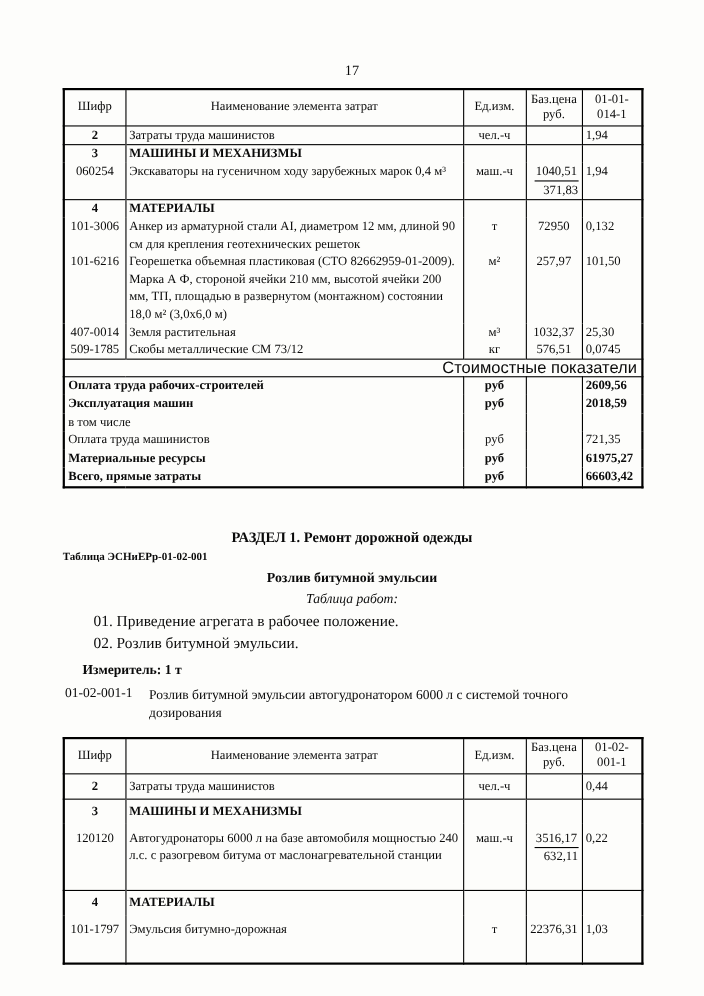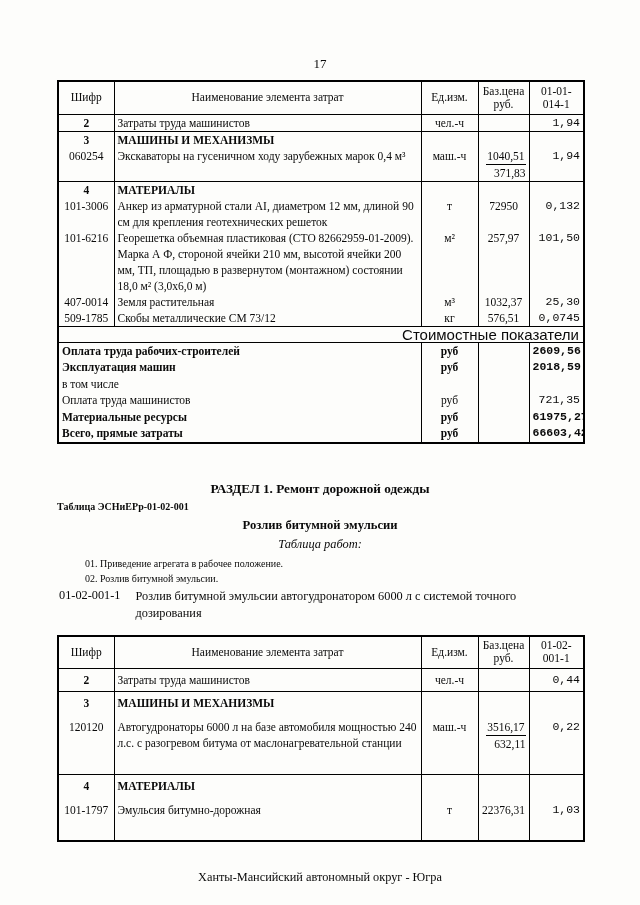--- a/index.html
+++ b/index.html
@@ -27,38 +27,38 @@
     overflow: hidden;
   }
   .t thead th {
     border-bottom: 1px solid #000;
     vertical-align: middle; text-align: center;
     font-weight: normal; height: 33px; line-height: 13px; padding: 2px;
   }
   .pre { white-space: pre-line; }
   tr.hl td { border-top: 1px solid #000; }
   .cen { text-align: center; }
-  .val { text-align: right; padding-right: 5px; font-family: Liberation Mono, monospace; }
+  .val { text-align: left; padding-right: 5px; }
   .b { font-weight: bold; }
   tr.note-row td {
     font-family: "Liberation Sans", sans-serif;
     font-size: 15px; line-height: 13px; text-align: right; padding: 1px 4px;
   }
   .frac { display: block; text-align: right; }
   .frac .num { display: inline-block; border-bottom: 1px solid #000; padding: 0 1px; }
   table.roomy td { padding-top: 3px; padding-bottom: 3px; }
   table.roomy tr.r3a td, table.roomy tr.r4a td { padding-top: 5px; padding-bottom: 22px; }
   .costrow td { line-height: 16.5px; }
 
   
   .sec-title { text-align: center; font-weight: bold; font-size: 13.2px; margin: 37px 0 4px 0; }
   .table-label { font-weight: bold; font-size: 10px; margin: 3px 0; }
   .sub-title { text-align: center; font-weight: bold; font-size: 12.6px; margin: 6px 0 4px 0; }
   .sostav { text-align: center; font-style: italic; font-size: 12.4px; margin: 3px 0 6px 0; }
-  .work { font-size: 10px; margin: 4px 0 4px 28px; }
+  .work { font-size: 14px; margin: 4px 0 4px 28px; }
   .meter { font-weight: bold; font-size: 12.4px; margin: 8px 0 6px 18px; }
   .item { display: flex; gap: 15px; font-size: 12.3px; margin: 2px 0 13px 2px; }
   .item-desc { max-width: 436px; line-height: 17px; }
   .footer { text-align: center; font-size: 12.3px; margin-top: 28px; }
 </style>
 </head>
 <body>
 
 <div class="page">
   <div class="pagenum">17</div>
@@ -183,20 +183,21 @@
         </tr>
       </tbody>
     </table>
 
     <div class="sec-title">РАЗДЕЛ 1.  Ремонт дорожной одежды</div>
     <div class="table-label">Таблица  ЭСНиЕРр-01-02-001</div>
     <div class="sub-title">Розлив битумной эмульсии</div>
     <div class="sostav">Таблица работ:</div>
     <div class="work">01. Приведение агрегата в рабочее положение.</div>
     <div class="work">02. Розлив битумной эмульсии.</div>
+    <div class="meter">Измеритель: 1 т</div>
     <div class="item">
       <span>01-02-001-1</span>
       <span class="item-desc">Розлив битумной эмульсии автогудронатором 6000 л с системой точного дозирования</span>
     </div>
 
     <table class="t roomy">
       <colgroup>
         <col style="width:56px">
           <col style="width:307px">
           <col style="width:57px">

